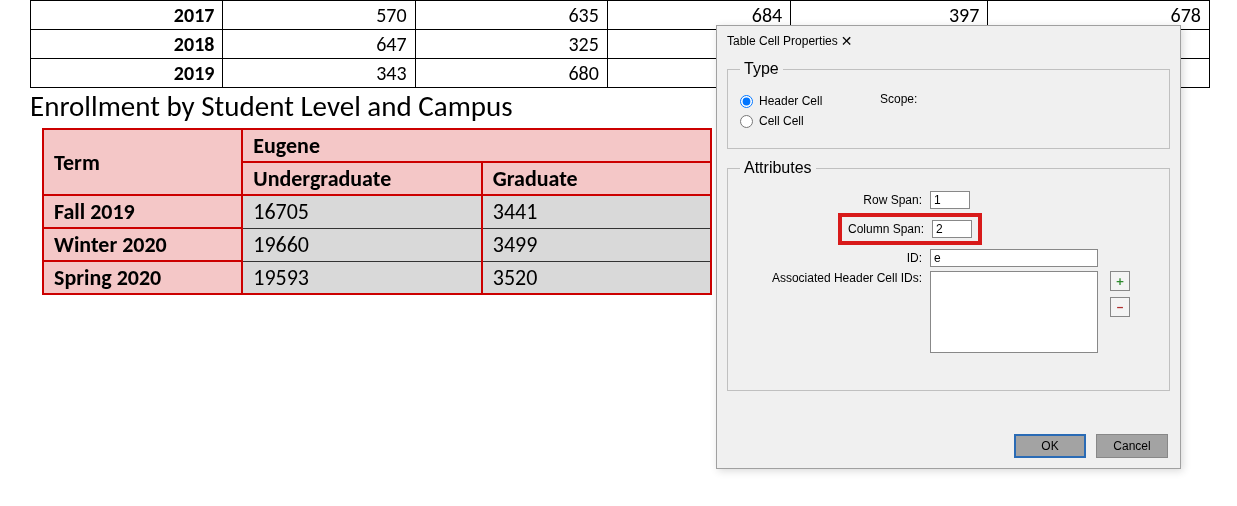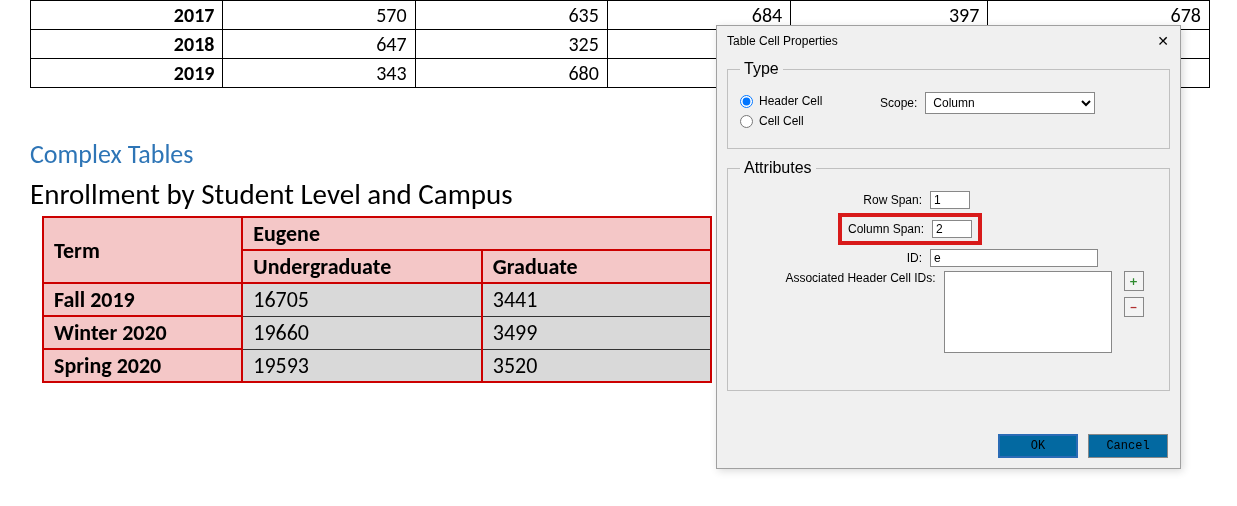--- a/index.html
+++ b/index.html
@@ -85,21 +85,20 @@
     height: 444px;
     background: #f0f0f0;
     border: 1px solid #a0a0a0;
     font-family: "Segoe UI", Tahoma, sans-serif;
     font-size: 12px;
     box-shadow: 2px 2px 8px rgba(0,0,0,0.15);
   }
   .titlebar {
     display: flex;
     align-items: center;
-    justify-content: space-between;
     padding: 6px 8px 6px 10px;
     font-size: 12px;
   }
   .titlebar .close {
     width: 18px; height: 18px;
     display: flex; align-items: center; justify-content: center;
     font-size: 14px; cursor: default;
   }
   fieldset {
     border: 1px solid #c0c0c0;
@@ -126,39 +125,39 @@
   .redbox {
     border: 4px solid #d81a1a;
     padding: 3px 6px 3px 6px;
     display: inline-flex;
     align-items: center;
     margin-left: -6px;
   }
   .redbox label.rtl { width: auto; padding-right: 8px; }
   .id-input { width: 168px; }
   .assoc-box { width: 168px; height: 82px; resize: none; }
-  .assoc-row { display: flex; align-items: flex-start; justify-content: center; }
+  .assoc-row { display: flex; align-items: flex-start; }
   .assoc-row .buttons { display: flex; flex-direction: column; gap: 6px; margin-left: 12px; margin-top: 0; }
   .ico-btn {
     width: 20px; height: 20px;
     border: 1px solid #888; background: #f4f4f4;
     display: flex; align-items: center; justify-content: center;
     font-weight: bold;
   }
   .plus { color: #2e8b2e; }
   .minus { color: #b03030; }
   .dlg-btns {
     position: absolute;
     right: 12px; bottom: 10px;
     display: flex; gap: 10px;
   }
   .dlg-btns button {
-    width: 80px; height: 24px;
-    font-family: Liberation Mono, monospace; font-size: 12px;
-    background: #0369a1; border: 1px solid #888;
+    width: 72px; height: 24px;
+    font-family: Liberation Sans, sans-serif; font-size: 12px;
+    background: #a3a3a3; border: 1px solid #888;
   }
   .dlg-btns button.ok { border: 2px solid #2a6bb5; }
 </style>
 </head>
 <body>
 
 <div class="page">
 
   <table class="data">
     <tbody>
@@ -182,21 +181,20 @@
       <td class="year">2019</td>
       <td>343</td>
       <td>680</td>
       <td>687</td>
       <td></td>
       <td></td>
     </tr>
   </tbody>
     </table>
 
-  <div class="heading">Complex Tables</div>
   <div class="subtitle">Enrollment by Student Level and Campus</div>
 
   <table class="complex">
     <tbody>
         <tr>
       <th class="hdr" rowspan="2" style="width:200px">Term</th>
       <th class="hdr eugene-row1 left" colspan="2" style="background:#f4c7c7">Eugene</th>
     </tr>
     <tr>
       <th class="hdr" style="width:240px">Undergraduate</th>
@@ -236,23 +234,20 @@
           <span>Header Cell</span>
         </div>
         <div class="radio-row">
           <input type="radio" style="">
           <span>Cell Cell</span>
         </div>
       </div>
       <div>
         <div class="row">
           <span style="padding-right:8px">Scope:</span>
-          <select>
-            <option>Column</option>
-          </select>
         </div>
       </div>
     </div>
   </fieldset>
 
   <fieldset style="height:232px">
     <legend>Attributes</legend>
 
     <div class="row">
       <label class="rtl">Row Span:</label>

